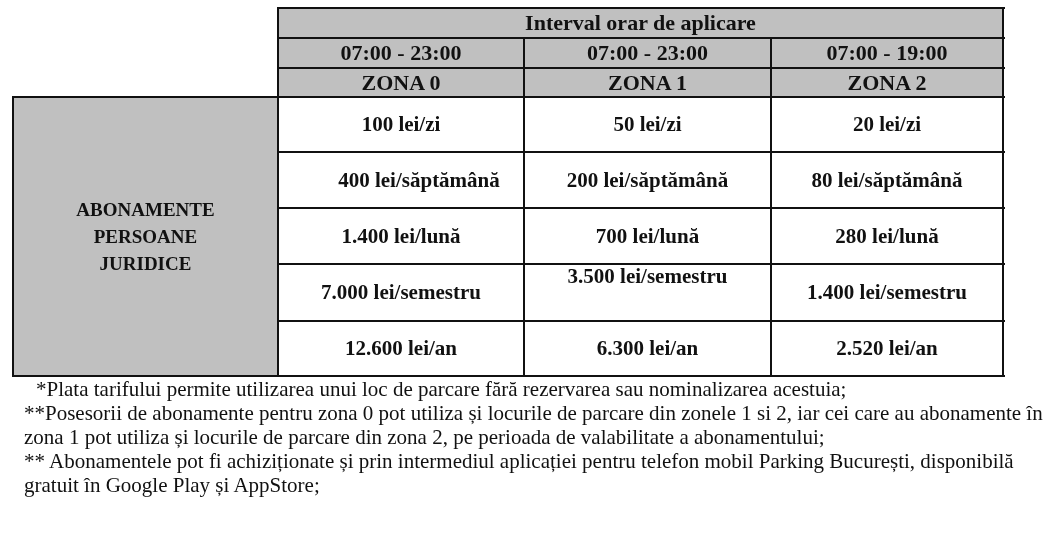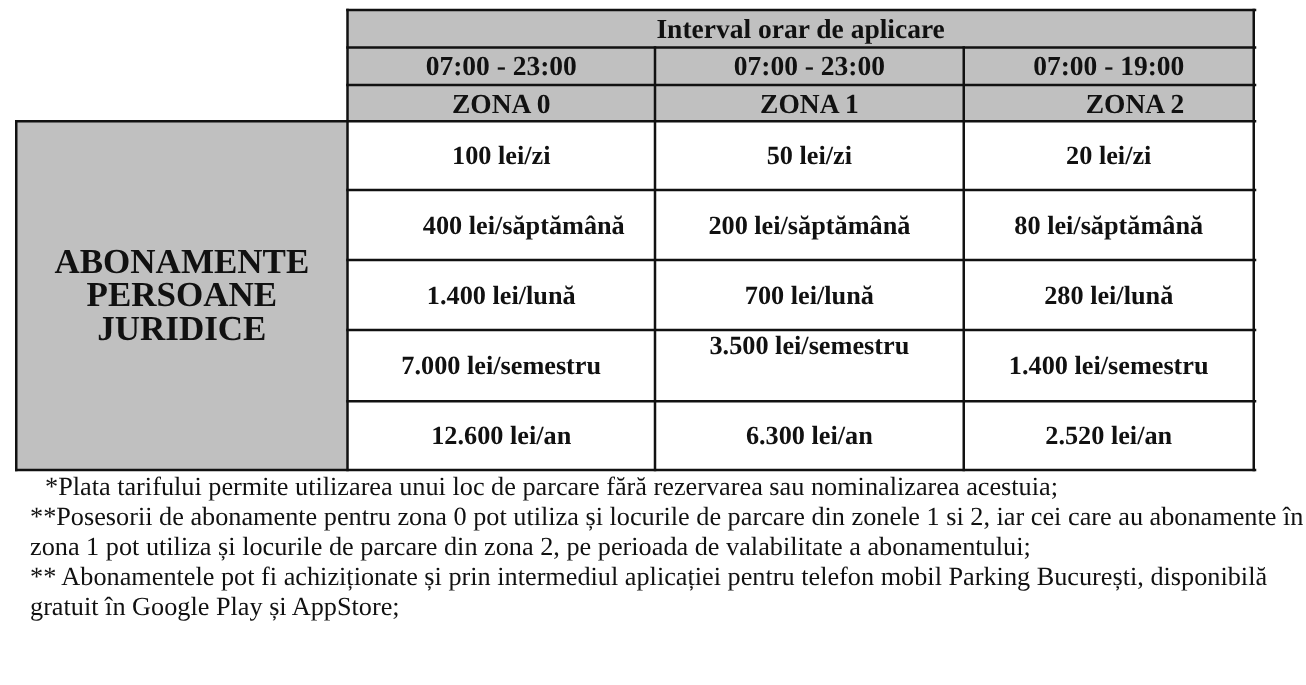--- a/index.html
+++ b/index.html
@@ -4,21 +4,21 @@
 <style>
   html, body { margin: 0; padding: 0; background: #ffffff; }
   body { width: 1045px; height: 548px; position: relative; overflow: hidden;
          font-family: "Liberation Serif", "DejaVu Serif", serif; color: #111; }
   .abs { position: absolute; box-sizing: border-box; }
   .gray { background: #c0c0c0; }
   .cell { display: flex; align-items: center; justify-content: center;
           font-weight: bold; text-align: center; }
   .hdr { font-size: 22px; }
   .val { font-size: 21px; text-align: right; }
-  .side { font-size: 28px; line-height: 27px; }
+  .side { font-size: 19px; line-height: 27px; }
   .line-h { position: absolute; height: 2px; background: #111; }
   .line-v { position: absolute; width: 2px; background: #111; }
   .notes { position: absolute; left: 24px; top: 377px; width: 1020px;
            font-size: 21px; line-height: 24px; }
   .notes p { margin: 0; }
   .notes .indent { padding-left: 12px; }
 </style>
 </head>
 <body>
 
@@ -27,21 +27,21 @@
 <div class="abs gray" style="left:13px; top:97px; width:265px; height:279px;"></div>
 
 <div class="abs cell hdr" style="left:278px; top:8px; width:725px; height:30px;">Interval orar de aplicare</div>
 
 <div class="abs cell hdr" style="left:278px; top:38px; width:246px; height:30px;">07:00 - 23:00</div>
 <div class="abs cell hdr" style="left:524px; top:38px; width:247px; height:30px;">07:00 - 23:00</div>
 <div class="abs cell hdr" style="left:771px; top:38px; width:232px; height:30px;">07:00 - 19:00</div>
 
 <div class="abs cell hdr" style="left:278px; top:68px; width:246px; height:29px;">ZONA 0</div>
 <div class="abs cell hdr" style="left:524px; top:68px; width:247px; height:29px;">ZONA 1</div>
-<div class="abs cell hdr" style="left:771px; top:68px; width:232px; height:29px;margin-left:21px;">ZONA 2</div>
+<div class="abs cell hdr" style="left:771px; top:68px; width:232px; height:29px;">ZONA 2</div>
 
 <div class="abs cell side" style="left:13px; top:97px; width:265px; height:279px; flex-direction:column;">
   <span>ABONAMENTE</span>
   <span>PERSOANE</span>
   <span>JURIDICE</span>
 </div>
 
 <div class="abs cell val" style="left:278px; top:97px; width:246px; height:55px;">100 lei/zi</div>
 <div class="abs cell val" style="left:524px; top:97px; width:247px; height:55px;border-radius:12px;">50 lei/zi</div>
 <div class="abs cell val" style="left:771px; top:97px; width:232px; height:55px;">20 lei/zi</div>

